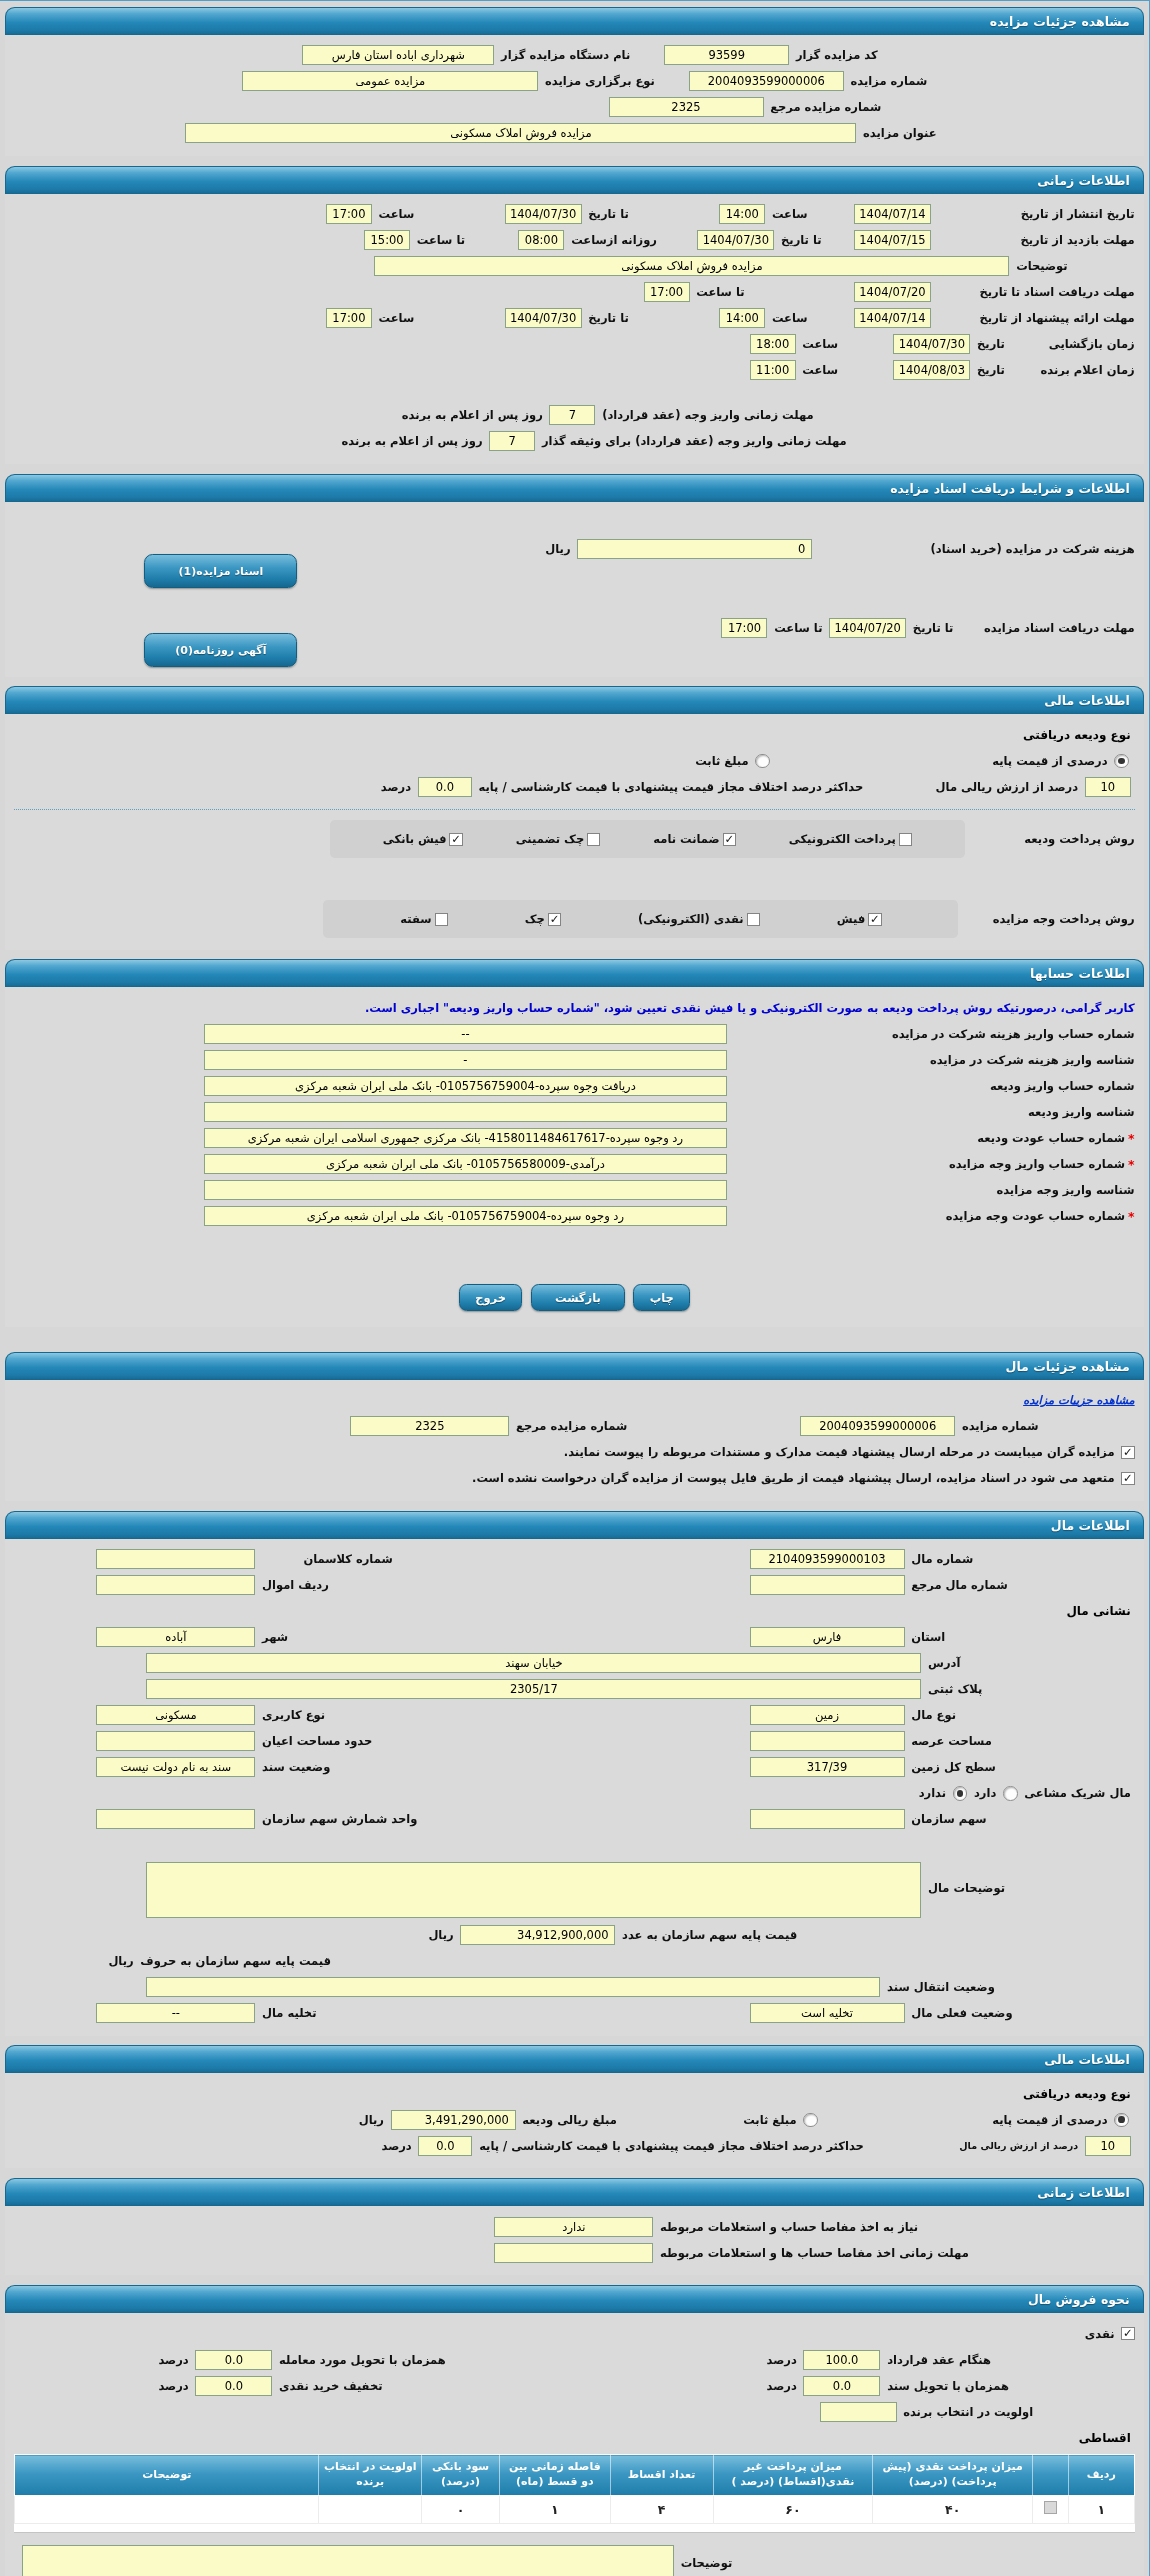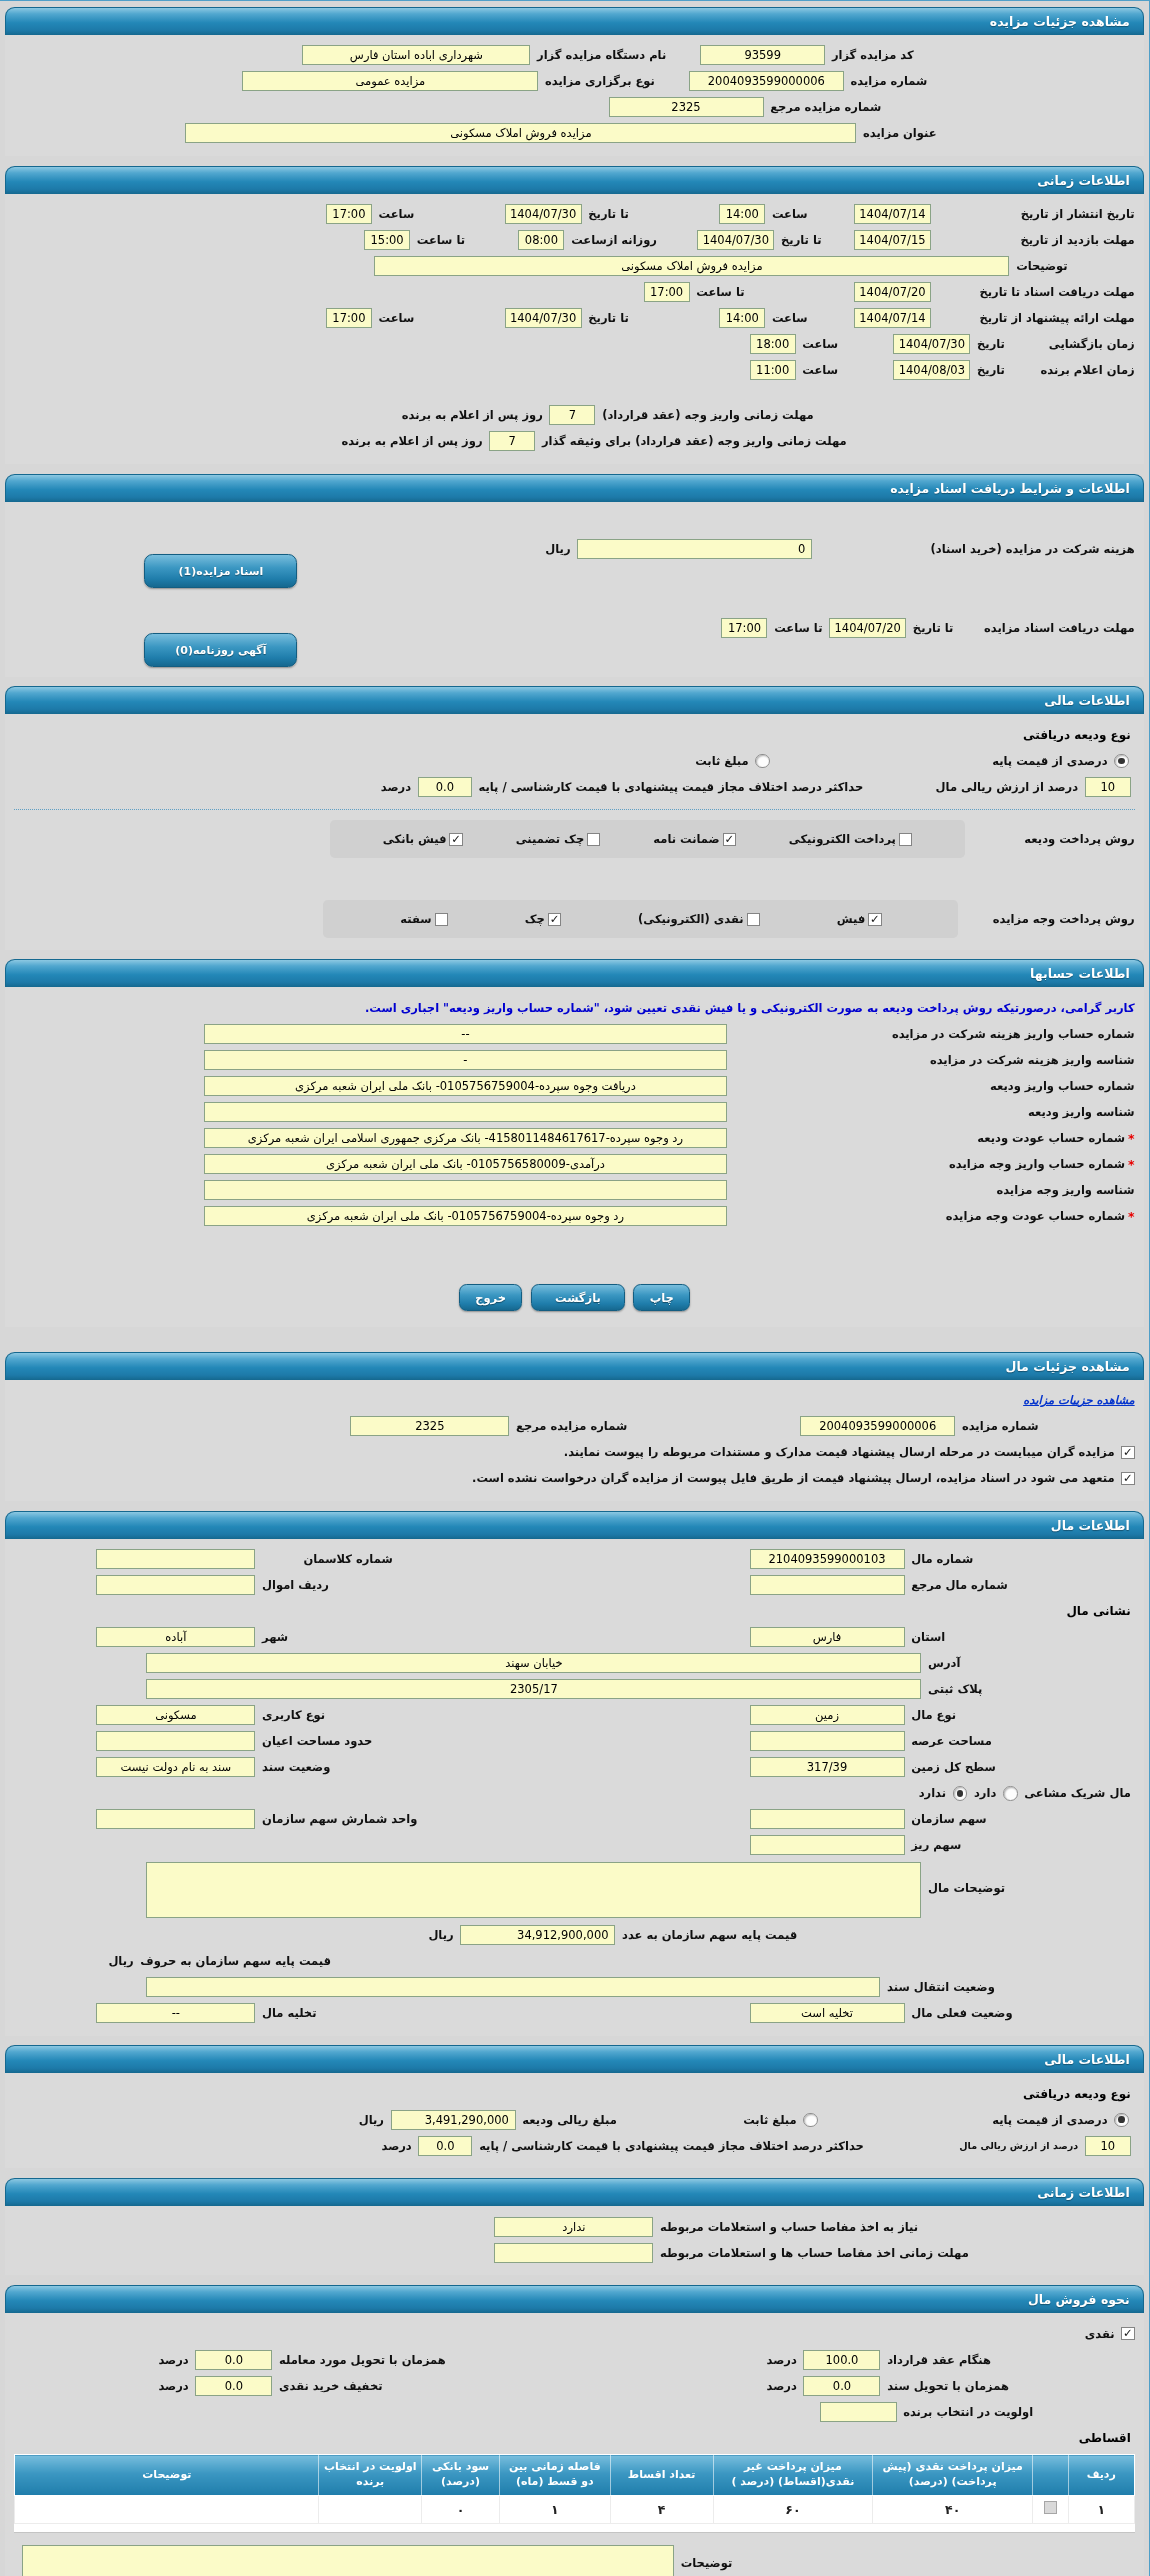--- a/index.html
+++ b/index.html
@@ -17,21 +17,21 @@
   .cell{display:flex;align-items:center;gap:6.7px;min-height:26px;}
   .lb{font-size:11.5px;font-weight:bold;color:#101010;white-space:nowrap;}
   .lb-sm{font-size:9.6px;}
   .lw200{width:197px;}
   .sub{font-size:12px;font-weight:bold;padding:2.9px 3.8px;}
   .fd{background:#fbfbc8;border:1px solid #8aa386;height:20px;line-height:18px;box-sizing:border-box;
       font-size:11.5px;text-align:center;color:#000;overflow:hidden;white-space:nowrap;flex:none;}
   .ta-r{text-align:right;padding:0 5.8px;}
   .tall{height:40px;} .tall2{height:56px;}
   .w48{width:46px}.w56{width:54px}.w76{width:77px}.w120{width:125px}
-  .w160{width:155px}.w165{width:159px}.w200{width:228px}.w245{width:235px}.w260{width:296px}.w545{width:523px}.w660{width:635px}.w680{width:652px}.w700{width:671px}
+  .w160{width:155px}.w165{width:159px}.w200{width:192px}.w245{width:235px}.w260{width:296px}.w545{width:523px}.w660{width:635px}.w680{width:652px}.w700{width:671px}
   .w765{width:734px}.w807{width:775px}
   .sp{display:inline-block;height:1px;flex:none;}
   .btn{background:linear-gradient(180deg,#79bedd 0%,#3b97c2 40%,#1f7dab 75%,#16688f 100%);color:#fff;
        border:1px solid #135d81;border-radius:7.7px;font-family:"DejaVu Sans",sans-serif;font-size:11.5px;font-weight:bold;
        padding:5.8px 15.3px;cursor:pointer;text-shadow:0 1px 1px rgba(0,0,0,.4);box-shadow:0 1px 1.9px rgba(0,0,0,.35);margin-top:45px;}
   .btn.wide{padding:5.8px 23px;}
   .btn-side{width:153px;height:34px;font-size:11px;border-radius:8.6px;padding:1.9px 5.8px;}
   .btns{display:flex;justify-content:center;gap:8.6px;padding:9.6px 0 5.8px;}
   .rd{width:12.5px;height:12.5px;border-radius:50%;background:#fdfdfd;border:1px solid #8e8e8e;display:inline-block;position:relative;flex:none;box-shadow:inset 1px 1px 1.9px rgba(0,0,0,.3);}
   .rd.on::after{content:"";position:absolute;inset:2.9px;border-radius:50%;background:#333;}
@@ -446,24 +446,20 @@
         <div class="cell pkl" style="padding-left:175px;">
           <span class="lb">سهم سازمان</span>
           <span class="fd w160"></span>
         </div>
         <div class="cell pkl" style="padding-left:82px;">
           <span class="lb">واحد شمارش سهم سازمان</span>
           <span class="fd w165"></span>
         </div>
       </div>
       <div class="g2">
-        <div class="cell pkl" style="padding-left:175px;">
-          <span class="lb">سهم ریز</span>
-          <span class="fd w160"></span>
-        </div>
         <div class="cell"></div>
       </div>
       <div class="row pkl" style="padding-left:132px;align-items:flex-start;margin:3.8px 0;">
         <span class="lb" style="margin-top:19px;">توضیحات مال</span>
         <span class="fd w807 tall2"></span>
       </div>
       <div class="row pkl" style="padding-left:414px;">
         <span class="lb">قیمت پایه سهم سازمان به عدد</span>
         <span class="fd w160 ta-r">34,912,900,000</span>
         <span class="lb">ریال</span>

